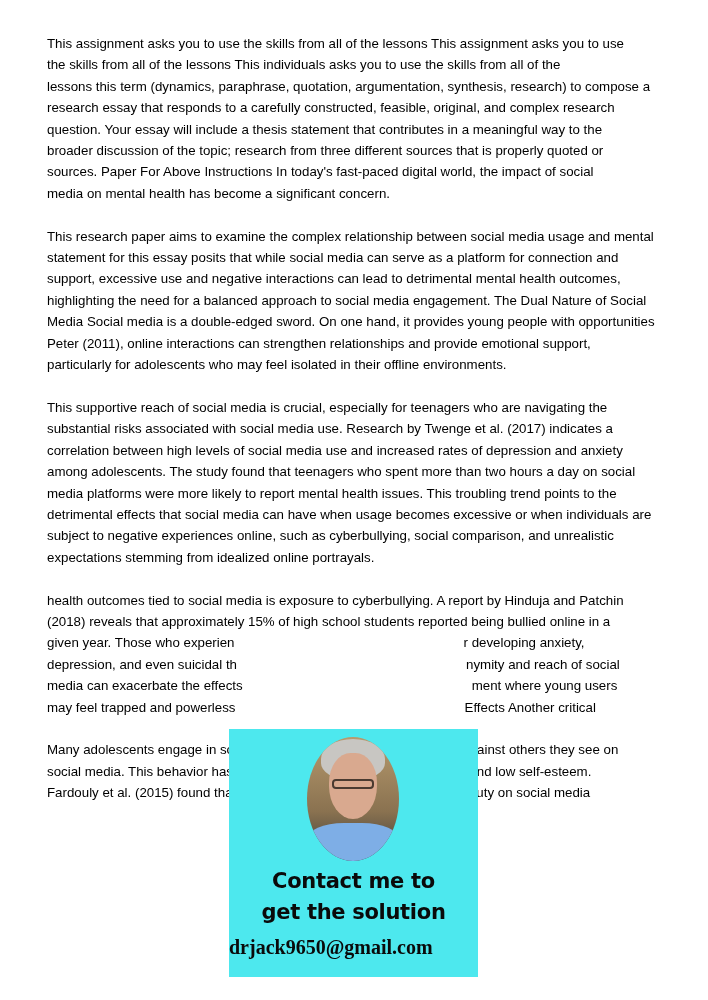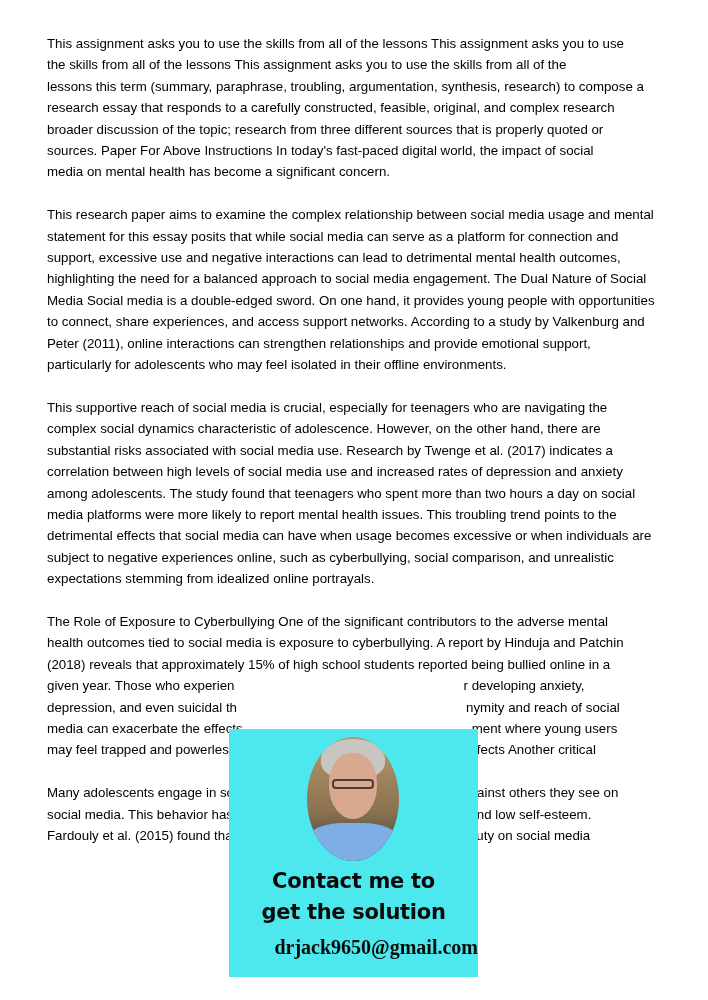--- a/index.html
+++ b/index.html
@@ -25,61 +25,59 @@
   .portrait .glasses { position:absolute; left:25px; top:42px; width:42px; height:10px; border:2px solid #4a3a30; border-radius:4px; box-sizing:border-box; }
   .portrait .shirt { position:absolute; left:0; top:86px; width:92px; height:40px; background:#7eaee6; border-radius:40% 40% 0 0; }
   .contact {
     position: absolute; left: 0; width: 249px; text-align: center;
     font-family: "DejaVu Sans", "Liberation Sans", sans-serif; font-weight: bold;
     color: #0a0a0a; font-size: 21px; line-height: 30px; letter-spacing: -0.3px;
   }
   .contact.l1 { top: 137px; }
   .contact.l2 { top: 168px; }
   .email {
-    position: absolute; left: 0; top: 205px; width: 249px; text-align: right;
+    position: absolute; left: 0; top: 205px; width: 249px; text-align: left;
     font-family: "Liberation Serif", "DejaVu Serif", serif; font-weight: bold;
     font-size: 20px; line-height: 26px; color: #0a0a0a;
   }
 </style>
 </head>
 <body>
 
 <div class="page">
   <p class="para">
     <span class="line">This assignment asks you to use the skills from all of the lessons This assignment asks you to use</span>
-    <span class="line">the skills from all of the lessons This assignment asks you to use the skills from all of the</span>
-    <span class="line">lessons this term (summary, paraphrase, troubling, argumentation, synthesis, research) to compose a</span>
+    <span class="line">the skills from all of the lessons This individuals asks you to use the skills from all of the</span>
+    <span class="line">lessons this term (dynamics, paraphrase, quotation, argumentation, synthesis, research) to compose a</span>
     <span class="line">research essay that responds to a carefully constructed, feasible, original, and complex research</span>
+    <span class="line">question. Your essay will include a thesis statement that contributes in a meaningful way to the</span>
     <span class="line">broader discussion of the topic; research from three different sources that is properly quoted or</span>
     <span class="line">sources. Paper For Above Instructions In today's fast-paced digital world, the impact of social</span>
     <span class="line">media on mental health has become a significant concern.</span>
   </p>
   <p class="para">
     <span class="line">This research paper aims to examine the complex relationship between social media usage and mental</span>
     <span class="line">statement for this essay posits that while social media can serve as a platform for connection and</span>
     <span class="line">support, excessive use and negative interactions can lead to detrimental mental health outcomes,</span>
     <span class="line">highlighting the need for a balanced approach to social media engagement. The Dual Nature of Social</span>
     <span class="line">Media Social media is a double-edged sword. On one hand, it provides young people with opportunities</span>
-    <span class="line">to connect, share experiences, and access support networks. According to a study by Valkenburg and</span>
     <span class="line">Peter (2011), online interactions can strengthen relationships and provide emotional support,</span>
     <span class="line">particularly for adolescents who may feel isolated in their offline environments.</span>
   </p>
   <p class="para">
     <span class="line">This supportive reach of social media is crucial, especially for teenagers who are navigating the</span>
-    <span class="line">complex social dynamics characteristic of adolescence. However, on the other hand, there are</span>
     <span class="line">substantial risks associated with social media use. Research by Twenge et al. (2017) indicates a</span>
     <span class="line">correlation between high levels of social media use and increased rates of depression and anxiety</span>
     <span class="line">among adolescents. The study found that teenagers who spent more than two hours a day on social</span>
     <span class="line">media platforms were more likely to report mental health issues. This troubling trend points to the</span>
     <span class="line">detrimental effects that social media can have when usage becomes excessive or when individuals are</span>
     <span class="line">subject to negative experiences online, such as cyberbullying, social comparison, and unrealistic</span>
     <span class="line">expectations stemming from idealized online portrayals.</span>
   </p>
   <p class="para">
-    <span class="line">The Role of Exposure to Cyberbullying One of the significant contributors to the adverse mental</span>
     <span class="line">health outcomes tied to social media is exposure to cyberbullying. A report by Hinduja and Patchin</span>
     <span class="line">(2018) reveals that approximately 15% of high school students reported being bullied online in a</span>
     <span class="line" style="white-space:pre">given year. Those who experien                                                              r developing anxiety,</span>
     <span class="line" style="white-space:pre">depression, and even suicidal th                                                              nymity and reach of social</span>
     <span class="line" style="white-space:pre">media can exacerbate the effects                                                              ment where young users</span>
     <span class="line" style="white-space:pre">may feel trapped and powerless                                                              Effects Another critical</span>
   </p>
   <p class="para">
     <span class="line" style="white-space:pre">Many adolescents engage in soc                                                              gainst others they see on</span>
     <span class="line" style="white-space:pre">social media. This behavior has                                                              , and low self-esteem.</span>

